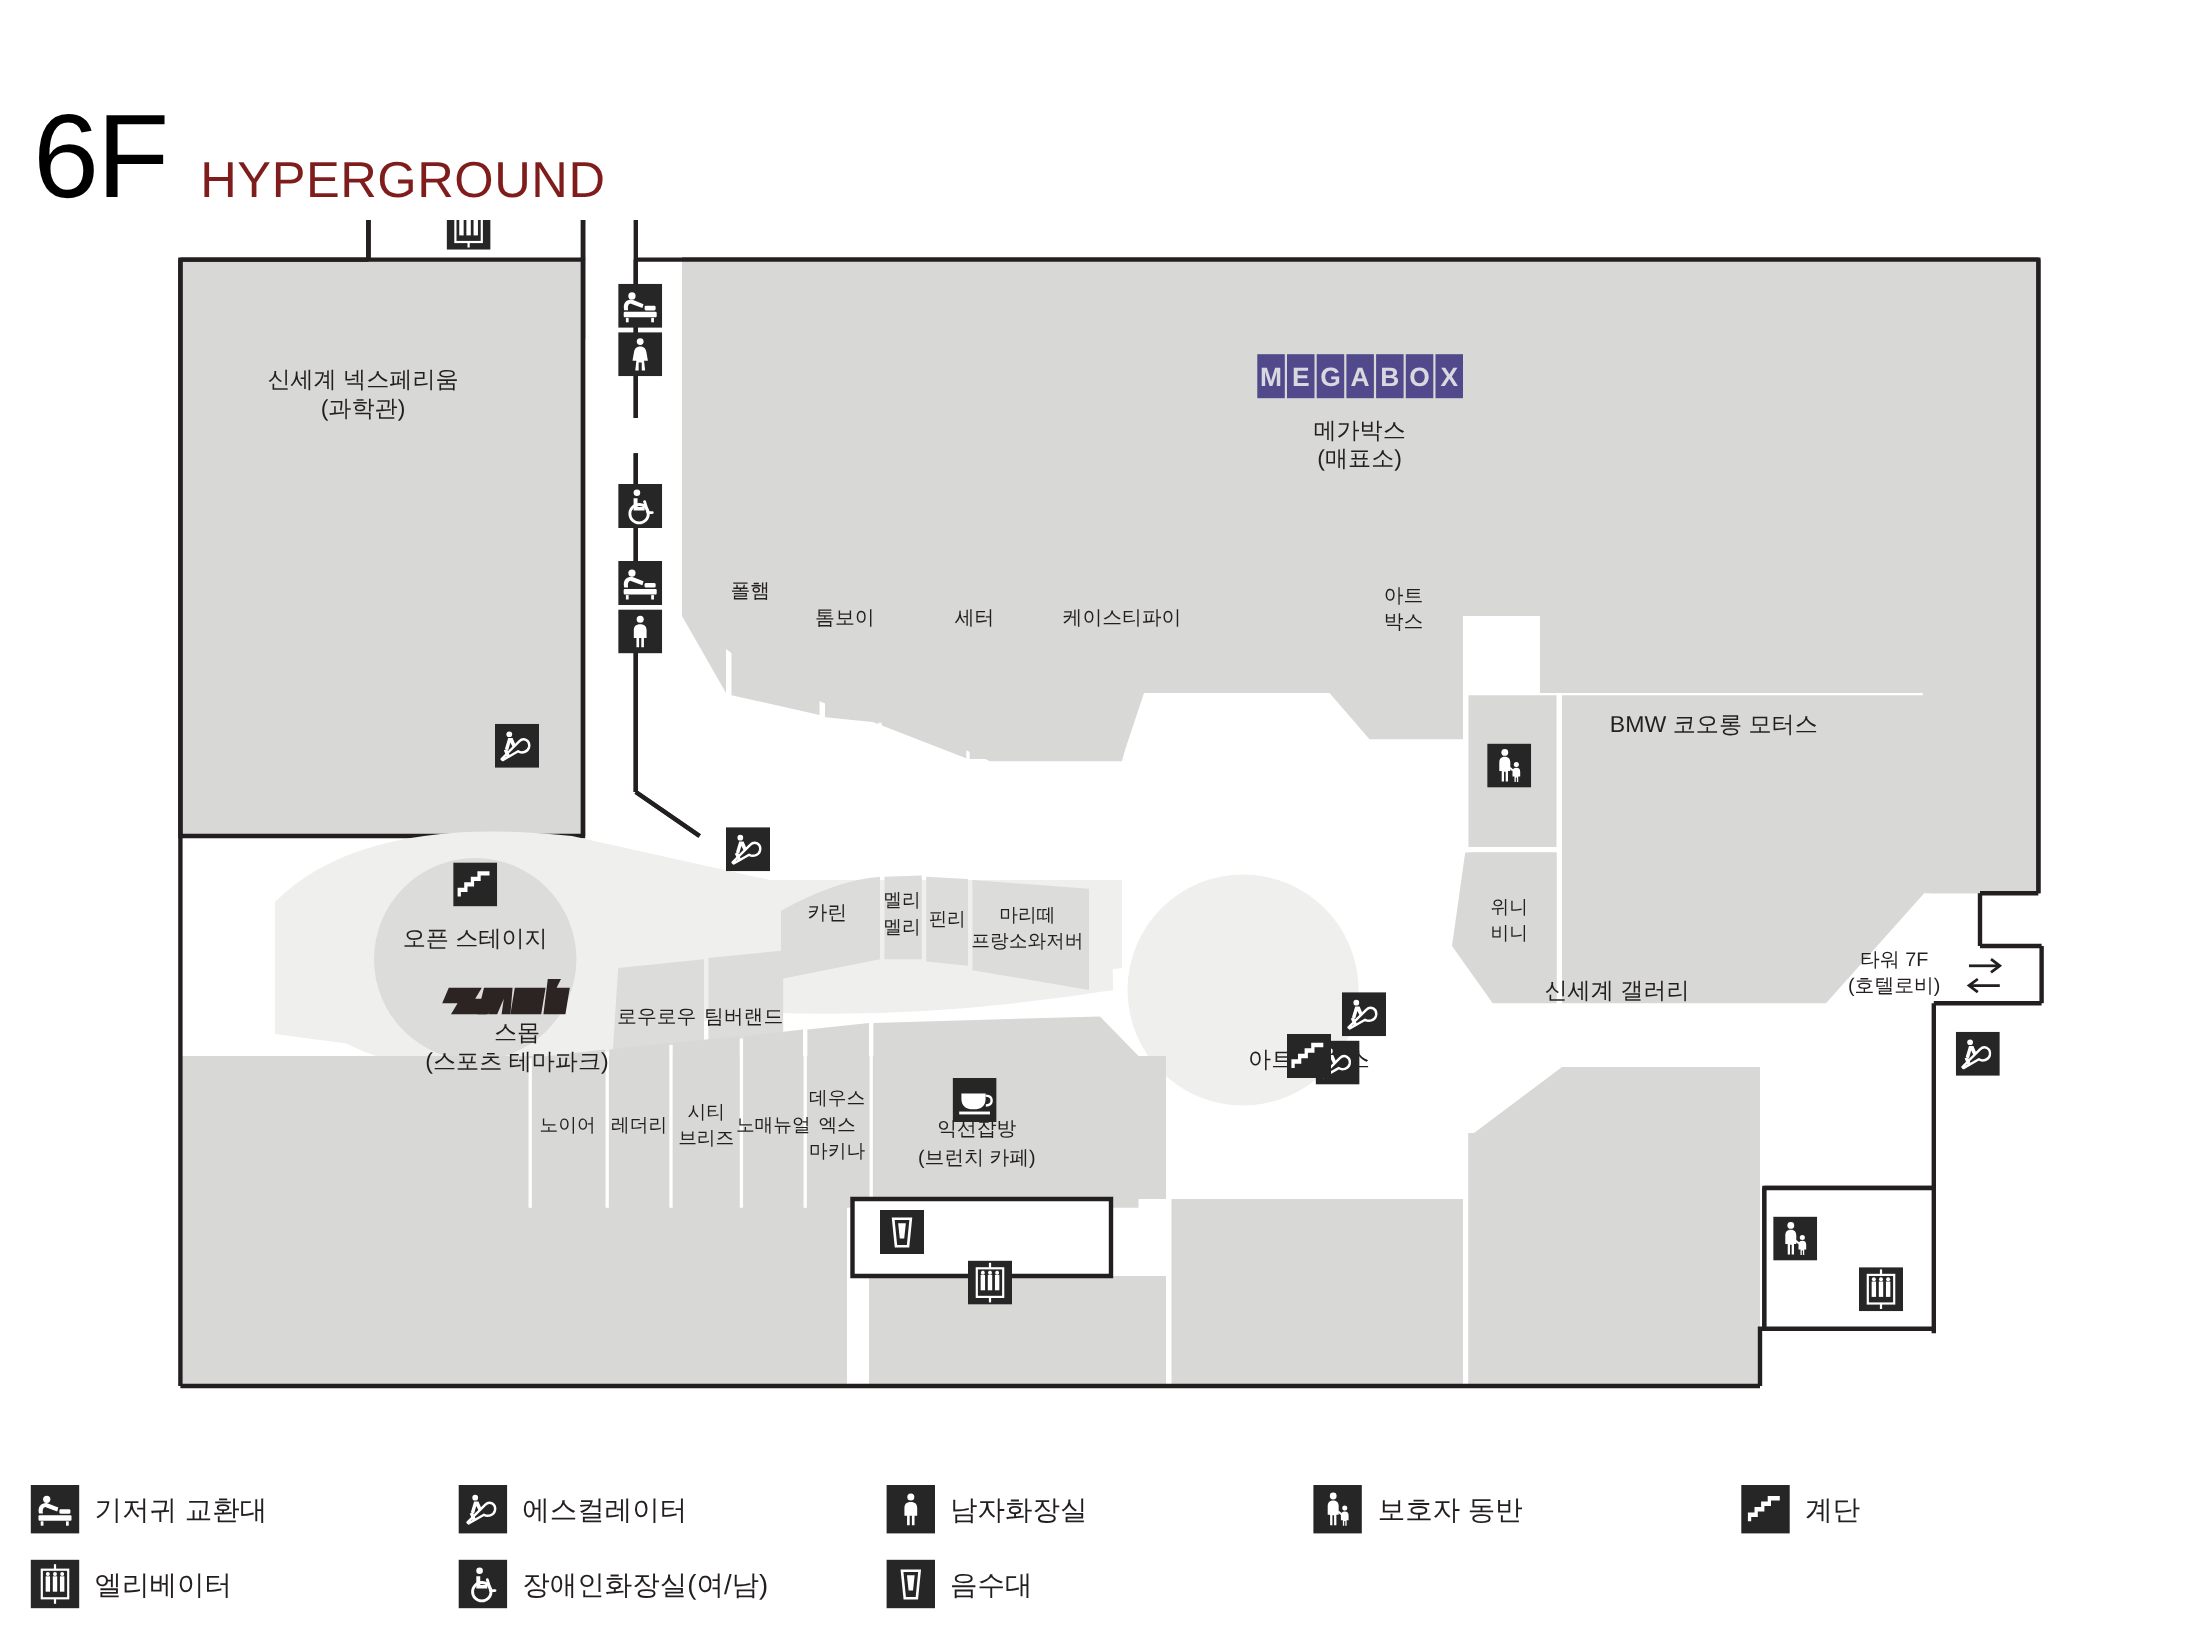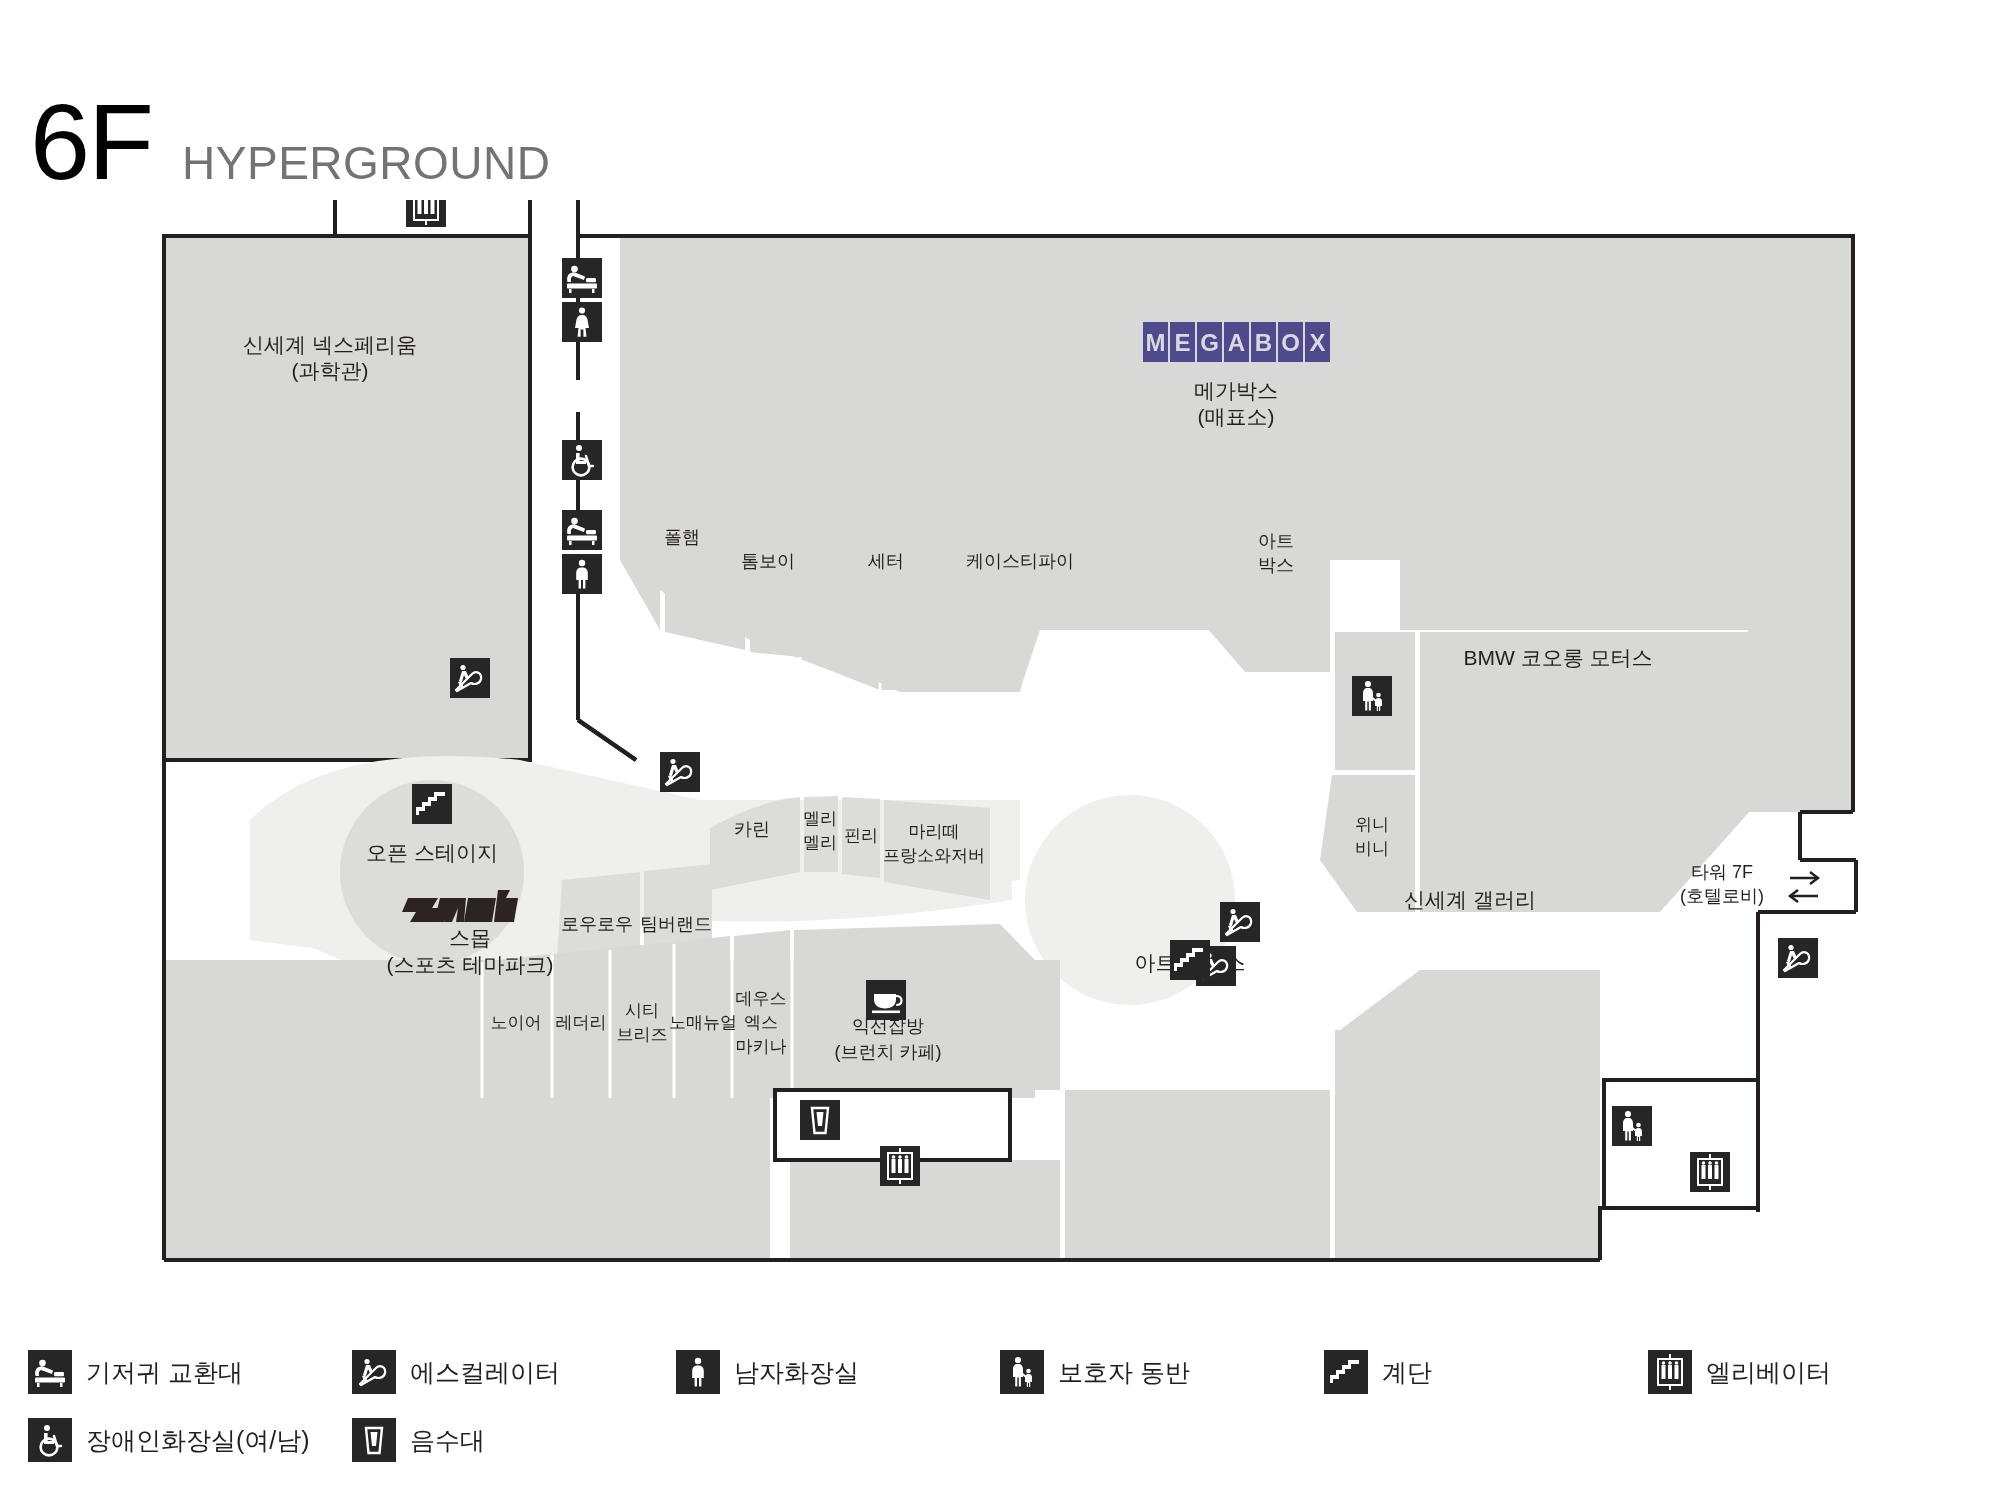--- a/index.html
+++ b/index.html
@@ -28,21 +28,21 @@
     font-weight: normal;
     letter-spacing: -2px;
     line-height: 1;
     color: #000000;
     margin-top: 40px;
   }
   #floor-name {
     font-size: 46px;
     font-weight: normal;
     letter-spacing: 0.5px;
-    color: #737373;
+    color: #7f1d1d;
   }
   #map-wrap {
     position: absolute;
     left: 0;
     top: 200px;
     width: 1652px;
     height: 1120px;
   }
   svg.map { display: block; }
 
@@ -69,21 +69,21 @@
   .lbl-xs { font-size: 17px; }
 
   .icon-box { fill: #262626; }
 
   #legend {
     position: absolute;
     left: 28px;
     top: 1338px;
     width: 1944px;
     display: grid;
-    grid-template-columns: repeat(6, 1fr);
+    grid-template-columns: repeat(5, 1fr);
     grid-auto-rows: 68px;
     row-gap: 0px;
   }
   .legend-item {
     display: flex;
     align-items: center;
     gap: 14px;
   }
   .legend-icon {
     width: 44px;

